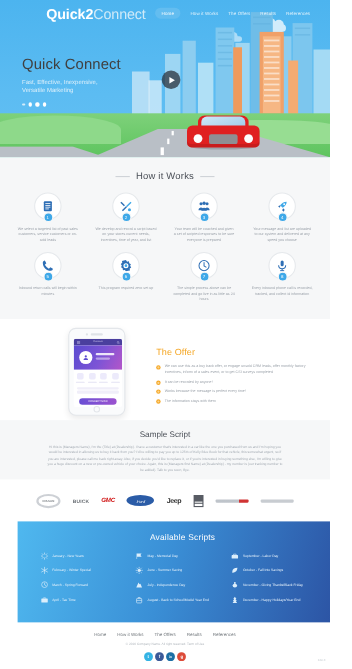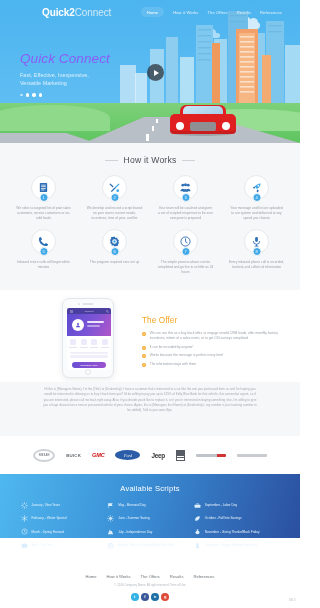--- a/index.html
+++ b/index.html
@@ -9,21 +9,21 @@
     background: #ffffff;
     overflow: hidden;
   }
   .page { width: 300px; height: 608px; position: relative; overflow: hidden; }
 
   
   .header {
     position: absolute; top: 0; left: 0; width: 300px; height: 24px;
     display: flex; align-items: center; z-index: 40;
   }
-  .logo { margin-left: 42px; font-size: 10px; letter-spacing: -0.1px; white-space: nowrap; }
+  .logo { margin-left: 42px; font-size: 13px; letter-spacing: -0.1px; white-space: nowrap; }
   .logo .b { font-weight: bold; color: #ffffff; }
   .logo .l { font-weight: normal; color: #cfeaf8; }
   .nav { margin-left: auto; margin-right: 18px; display: flex; align-items: center; gap: 9px; }
   .nav a {
     font-size: 4.1px; color: #e6f4fc; text-decoration: none; white-space: nowrap;
     letter-spacing: .1px;
   }
   .nav a.active {
     background: #63bdf0; border-radius: 7px; padding: 2.6px 6px; color: #ffffff;
   }
@@ -39,21 +39,21 @@
   .c1:before, .c1:after { content:""; position:absolute; background:#e9f6fd; border-radius:50%; }
   .c1:before { width: 12px; height: 12px; top:-6px; left: 5px; }
   .c1:after  { width: 9px;  height: 9px;  top:-4px; left: 15px; }
   .c2 { width: 16px; height: 5px; top: 33px; left: 204px; opacity:.6 }
   .c2:before { content:""; position:absolute; background:#e9f6fd; border-radius:50%; width:8px;height:8px;top:-4px;left:4px;}
 
   
   .sky { position: absolute; bottom: 36px; left: 0; width: 300px; height: 108px; }
 
   .hero-copy { position: absolute; top: 52px; left: 20px; z-index: 12; }
-  .hero-title { font-size: 13.5px; color: #8b5cf6; font-weight: normal; letter-spacing: .1px; line-height: 1; font-style: italic; }
+  .hero-title { font-size: 13.5px; color: #404040; font-weight: normal; letter-spacing: .1px; line-height: 1; }
   .hero-sub { margin-top: 5px; font-size: 5.4px; color: #ddf0fb; line-height: 1.55; letter-spacing: .05px;}
   .dots { margin-top: 6px; display: flex; gap: 3.2px; align-items: center; }
   .dot { width: 3.4px; height: 3.4px; border-radius: 50%; background: #ffffff; }
   .dot.off { background: transparent; border: .8px solid #d4ecfa; width: 2.6px; height: 2.6px; }
 
   .playbtn {
     position: absolute; top: 64px; left: 147px; width: 17px; height: 17px; border-radius: 50%;
     background: rgba(40,44,52,.72); display: flex; align-items: center; justify-content: center; z-index: 14;
   }
   .playbtn i {
@@ -149,21 +149,21 @@
   .gmc { font-size:5.6px; font-weight:bold; color:#cc0000; letter-spacing:-.2px; font-style:italic;}
   .ford { width:25px;height:10px;border-radius:50%;background:#1a4fa0; display:flex;align-items:center;justify-content:center;}
   .ford span{ font-size:4px; color:#fff; font-style:italic; font-family:"Liberation Serif", serif;}
   .jeep { font-size:6.4px; font-weight:bold; color:#1b1b1b; letter-spacing:-.3px;}
   .cad { width:9px;height:11px; background:#4a4f57; display:flex;flex-direction:column;align-items:center;justify-content:flex-end;}
   .cad i{display:block;width:7px;height:1.2px;background:#fff;margin-bottom:1px;}
   .gen1 { width:30px;height:3px;background:linear-gradient(90deg,#b9bfc6 70%, #cc2222 70%); border-radius:1px;}
   .gen2 { width:30px;height:3px;background:#c3c8cd;border-radius:1px;}
 
   
-  .avail { position:absolute; top:474px; left:0; width:300px; height:64px;
+  .avail { position:absolute; top:474px; left:16px; width:300px; height:92px;
     background: linear-gradient(105deg, #4fb8ef 0%, #3a8fd6 45%, #2b4fa0 100%); }
   .avail h3 { text-align:center; font-size:7.6px; color:#ffffff; font-weight:normal; padding-top:10px; letter-spacing:.2px;}
   .scripts { display:flex; padding: 8px 20px 0; }
   .scol { width:33.33%; }
   .sitem { display:flex; align-items:center; gap:3.5px; margin-bottom:5.4px; }
   .sicon { flex:none; width:8px;height:8px; display:flex;align-items:center;justify-content:center; color:#dceefb; }
   .slabel { font-size:3.1px; color:#e8f3fc; line-height:1.35; }
 
   
   .footer { position:absolute; top:566px; left:0; width:300px; height:42px; background:#ffffff; }
@@ -460,20 +460,21 @@
         </div>
         <div class="offer-item">
           <span class="offer-bullet"></span>
           <span class="offer-text">The information stays with them</span>
         </div>
       </div>
     </div>
   </section>
 
   <section class="script">
+    <h3>Sample Script</h3>
     <p>Hi this is (Managers Name), I'm the (Title) at (Dealership). I have a customer that's interested in a car like the one you purchased from us and I'm hoping you would be interested in allowing us to buy it back from you? I'd be willing to pay you up to 125% of Kelly Blue Book for that vehicle, this somewhat urgent, so if you are interested, please call me back right away. Also, if you decide you'd like to replace it, or if you're interested in buying something else, I'm willing to give you a huge discount on a new or pre-owned vehicle of your choice. Again, this is (Managers first Name) at (Dealership) - my number is (our tracking number to be added). Talk to you soon, Bye.</p>
   </section>
 
   <section class="logos">
     <div class="brand">
       <span class="nissan">
           <b>NISSAN</b>
         </span>
     </div>
     <div class="brand">

